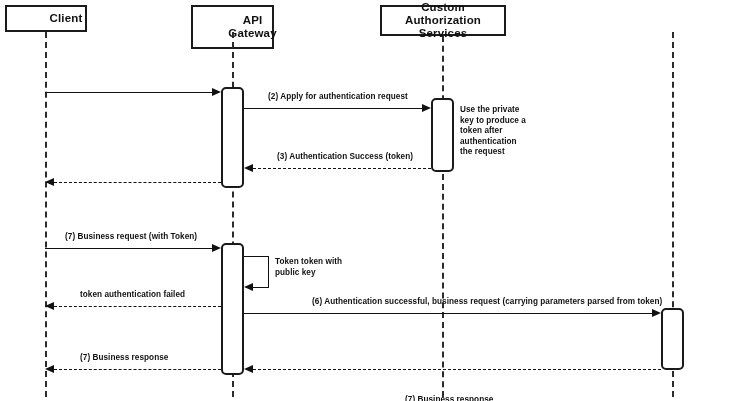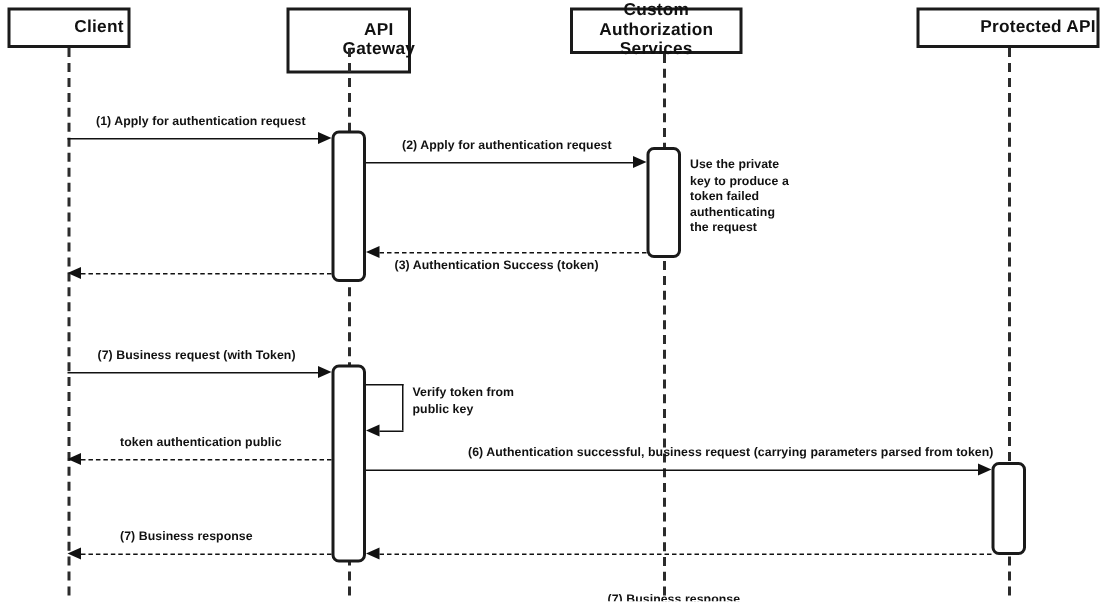--- a/index.html
+++ b/index.html
@@ -83,66 +83,62 @@
 <div id="canvas">
 
   <div class="actor-box" style="left:5px;top:5px;width:82px;height:27px;">
     <span>Client</span>
   </div>
 
   <div class="actor-box" style="left:191px;top:5px;width:83px;height:44px;">
     <span>API Gateway</span>
   </div>
 
-  <div class="actor-box" style="left:380px;top:5px;width:115px;height:31px;padding:0 3px;">
+  <div class="actor-box" style="left:380px;top:5px;width:126px;height:31px;padding:0 3px;">
     <span>Custom Authorization Services</span>
   </div>
 
-  <div class="actor-box" style="left:611px;top:5px;width:122px;height:27px;">
-    <span>Protected API</span>
-  </div>
 
   <div class="lifeline" style="left:45px;top:32px;height:365px;"></div>
   <div class="lifeline" style="left:232px;top:32px;height:365px;"></div>
   <div class="lifeline" style="left:442px;top:36px;height:361px;"></div>
   <div class="lifeline" style="left:672px;top:32px;height:365px;"></div>
 
   <div class="activation" style="left:221px;top:87px;width:23px;height:101px;"></div>
   <div class="activation" style="left:431px;top:98px;width:23px;height:74px;"></div>
   <div class="activation" style="left:221px;top:243px;width:23px;height:132px;"></div>
   <div class="activation" style="left:661px;top:308px;width:23px;height:62px;"></div>
 
-  <div class="msg-label" style="left:64px;top:76px;">(1) Apply for authentication request</div>
   <div class="msg" style="left:45px;top:92px;width:167px;"></div>
   <div class="arrowhead right" style="left:212px;top:87.5px;"></div>
 
   <div class="msg-label" style="left:268px;top:92px;">(2) Apply for authentication request</div>
   <div class="msg" style="left:244px;top:108px;width:178px;"></div>
   <div class="arrowhead right" style="left:422px;top:103.5px;"></div>
 
-  <div class="msg-label" style="left:263px;top:152px;margin-top:20px;">(3) Authentication Success (token)</div>
+  <div class="msg-label" style="left:277px;top:152px;">(3) Authentication Success (token)</div>
   <div class="msg dashed" style="left:253px;top:168px;width:178px;"></div>
   <div class="arrowhead left" style="left:244px;top:163.5px;"></div>
 
   <div class="msg dashed" style="left:54px;top:182px;width:167px;"></div>
   <div class="arrowhead left" style="left:45px;top:177.5px;"></div>
 
-  <div class="note" style="left:460px;top:105px;width:66px;">Use the private key to produce a token failed authenticating the request</div>
+  <div class="note" style="left:460px;top:105px;width:66px;">Use the private key to produce a token after authentication the request</div>
 
   <div class="msg-label" style="left:65px;top:232px;">(7) Business request (with Token)</div>
   <div class="msg" style="left:45px;top:248px;width:167px;"></div>
   <div class="arrowhead right" style="left:212px;top:243.5px;"></div>
 
   <div class="selfcall-seg selfcall-top" style="left:244px;top:256px;width:25px;"></div>
   <div class="selfcall-seg selfcall-right" style="left:268px;top:256px;height:31px;"></div>
   <div class="selfcall-seg selfcall-bottom" style="left:253px;top:287px;width:16px;"></div>
   <div class="arrowhead left" style="left:244px;top:282.5px;"></div>
-  <div class="note" style="left:275px;top:257px;width:72px;">Verify token from public key</div>
+  <div class="note" style="left:275px;top:257px;width:72px;">Token token with public key</div>
 
-  <div class="msg-label" style="left:80px;top:290px;">token authentication public</div>
+  <div class="msg-label" style="left:80px;top:290px;">token authentication failed</div>
   <div class="msg dashed" style="left:54px;top:306px;width:167px;"></div>
   <div class="arrowhead left" style="left:45px;top:301.5px;"></div>
 
   <div class="msg-label" style="left:272px;top:297px;padding-left:40px;">(6) Authentication successful, business request (carrying parameters parsed from token)</div>
   <div class="msg" style="left:244px;top:313px;width:408px;"></div>
   <div class="arrowhead right" style="left:652px;top:308.5px;"></div>
 
   <div class="msg-label" style="left:405px;top:353px;margin-top:42px;">(7) Business response</div>
   <div class="msg dashed" style="left:253px;top:369px;width:408px;"></div>
   <div class="arrowhead left" style="left:244px;top:364.5px;"></div>

